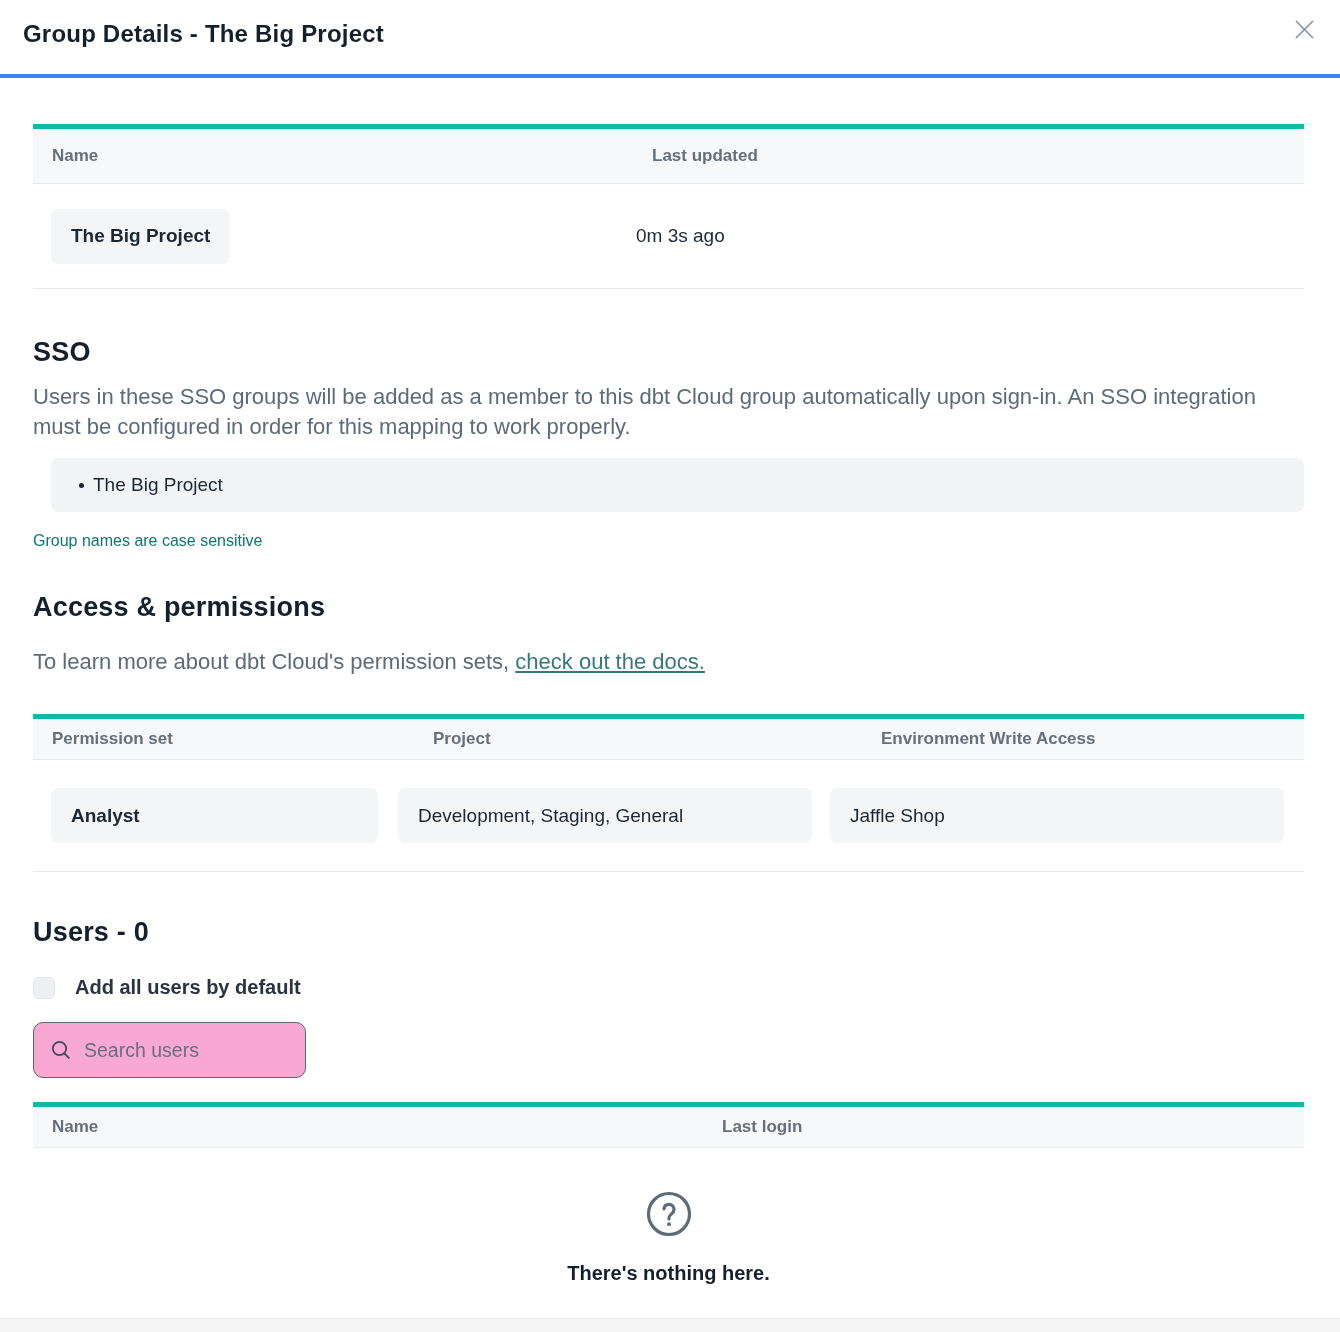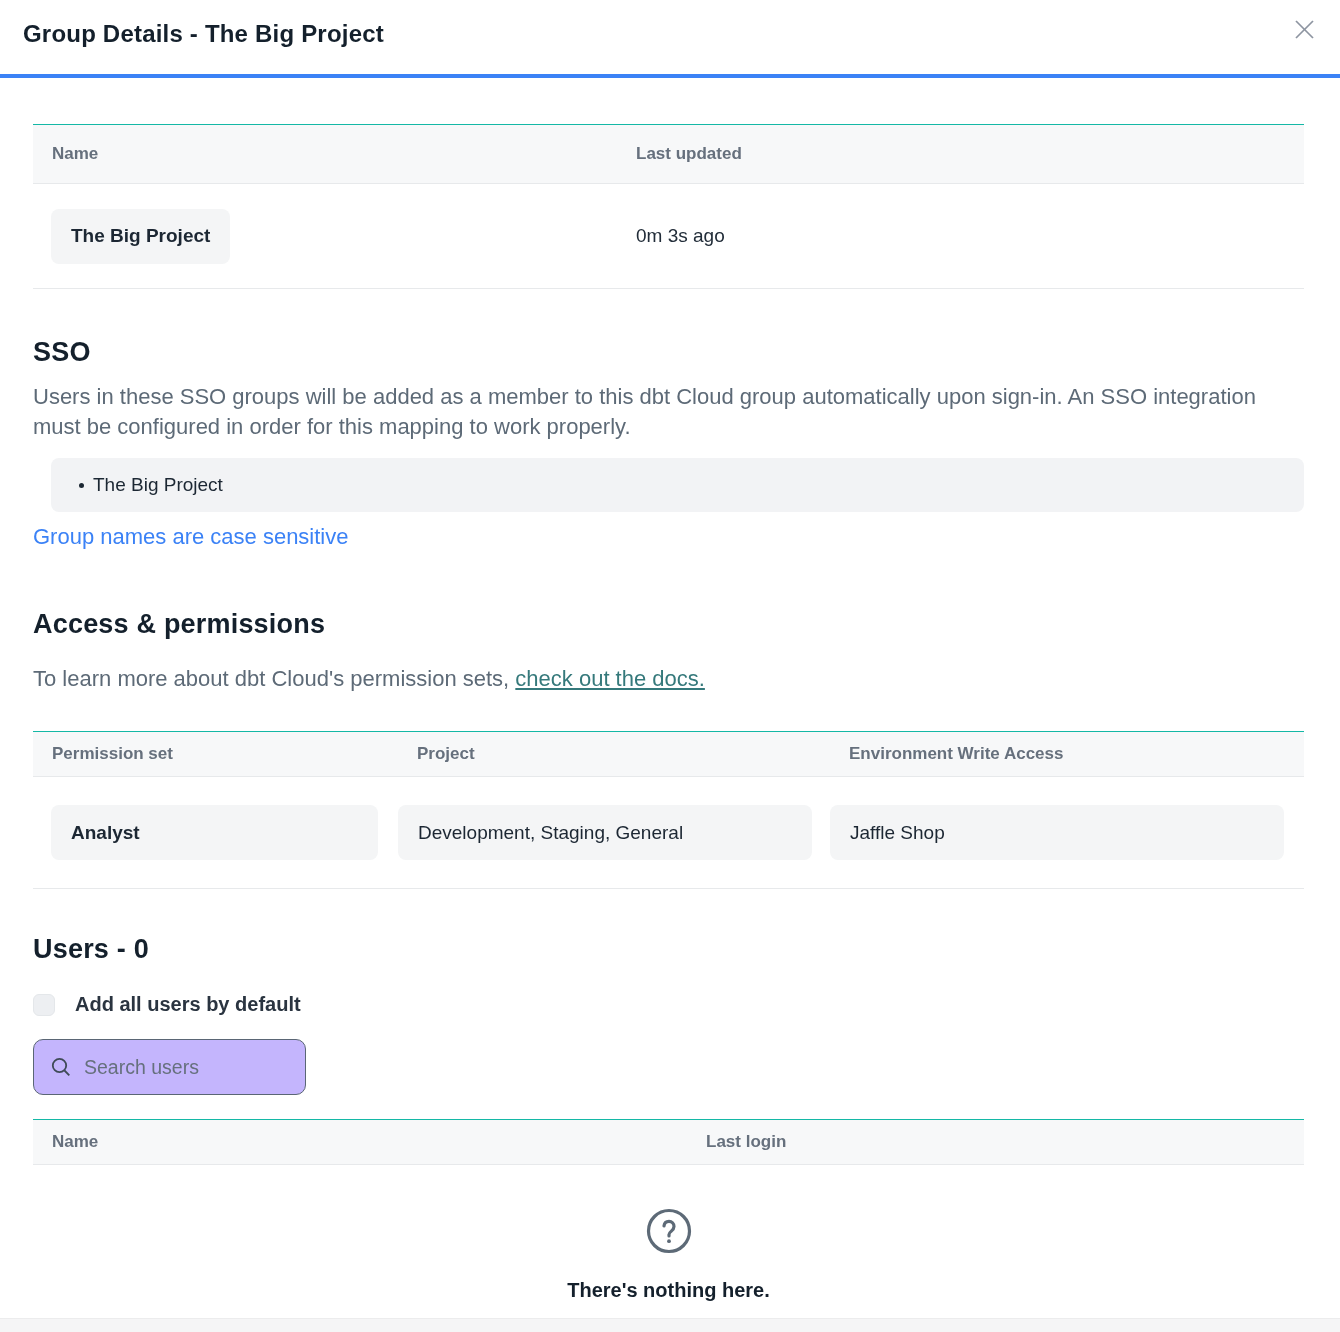--- a/index.html
+++ b/index.html
@@ -37,22 +37,23 @@
   
   .content { padding: 0 36px 0 33px; }
 
   
   .tbl { width: 100%; }
   .tbl-head {
     display: grid;
     align-items: center;
     height: 60px;
     background: #f7f8f9;
-    border-top: 1px solid #14b8a6;
+    border-top: 5px solid #14b8a6;
     border-bottom: 1px solid #e7e9eb;
+    gap: 16px;
   }
   .tbl-head.short { height: 46px; }
   .tbl-head .th {
     font-size: 17px;
     font-weight: 700;
     color: #66707d;
     padding-left: 19px;
   }
   .tbl-body {
     display: grid;
@@ -113,27 +114,27 @@
     padding-left: 28px;
   }
   .sso-bullet {
     width: 5px; height: 5px;
     border-radius: 50%;
     background: #1c2733;
     margin-right: 9px;
   }
   .sso-group-name { font-size: 19px; color: #1c2733; }
   .warning-text {
-    margin-top: 12px;
-    font-size: 22px;
-    color: #3b82f6;
-  }
-
-  
-  .access-heading { margin-top: 59px; }
+    margin-top: 20px;
+    font-size: 16px;
+    color: #0f766e;
+  }
+
+  
+  .access-heading { margin-top: 42px; }
   .access-desc { margin-top: 24px; }
   .perm-table { margin-top: 37px; }
 
   
   .users-heading { margin-top: 45px; }
   .checkbox-row {
     margin-top: 28px;
     display: flex;
     align-items: center;
   }
@@ -152,21 +153,21 @@
   }
   .search-box {
     margin-top: 23px;
     width: 273px;
     height: 56px;
     border: 1.5px solid #5a6675;
     border-radius: 10px;
     display: flex;
     align-items: center;
     padding: 0 14px 0 16px;
-    background: #c4b5fd;
+    background: #f9a8d4;
   }
   .search-box input {
     border: none;
     outline: none;
     margin-left: 12px;
     font-size: 19.5px;
     font-family: "Liberation Sans", sans-serif;
     color: #2a3440;
     width: 190px;
     background: transparent;

